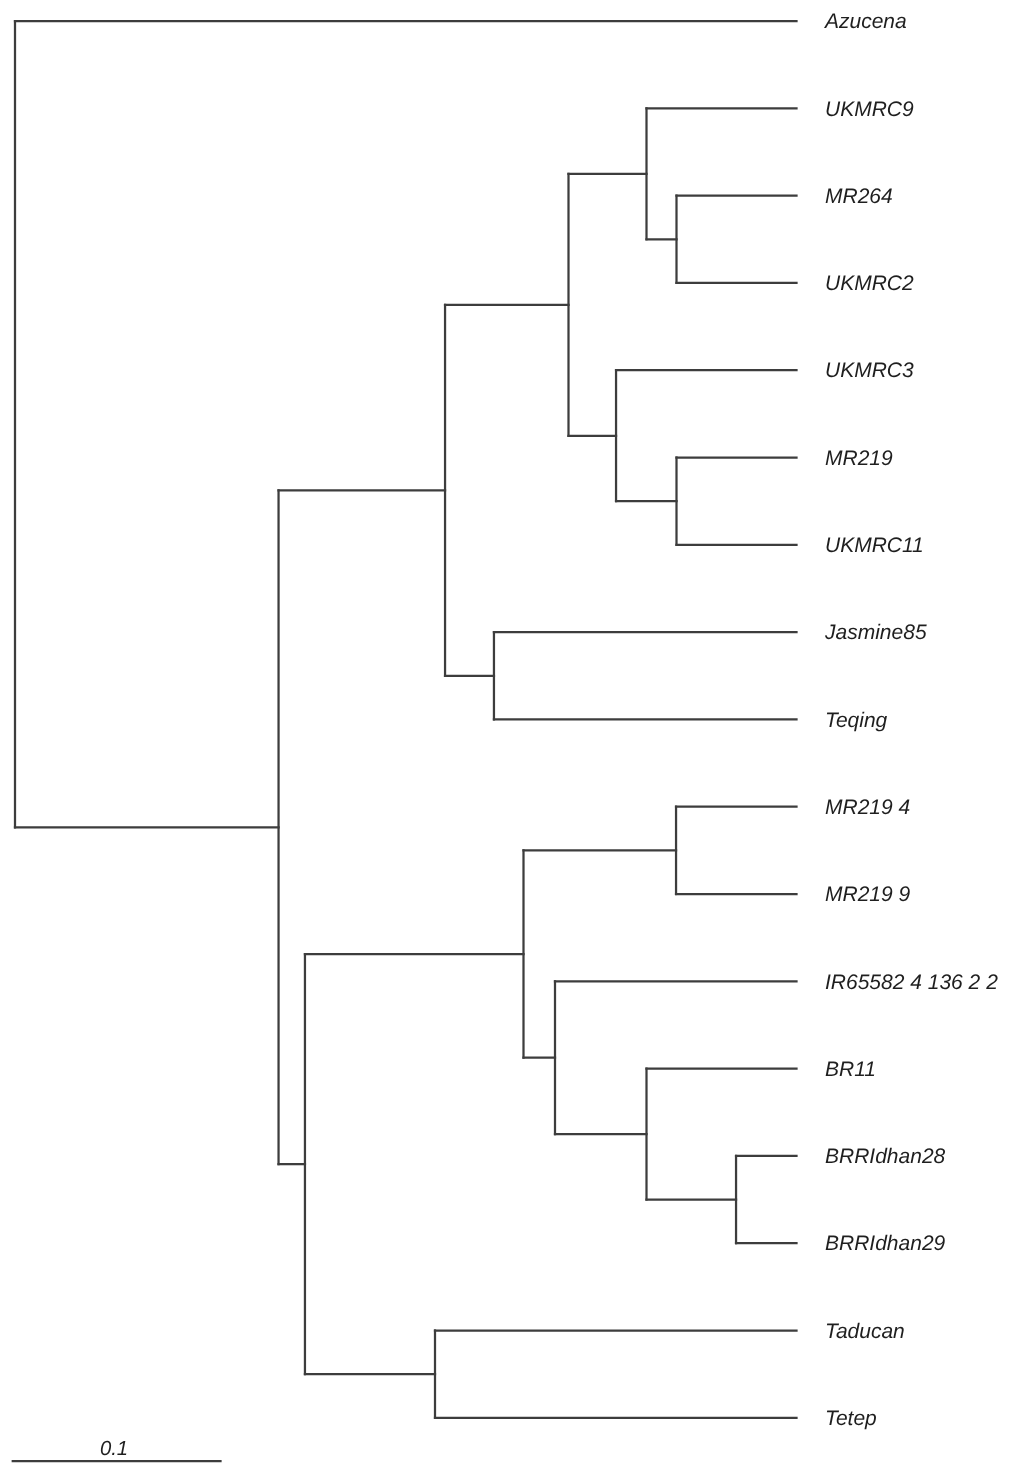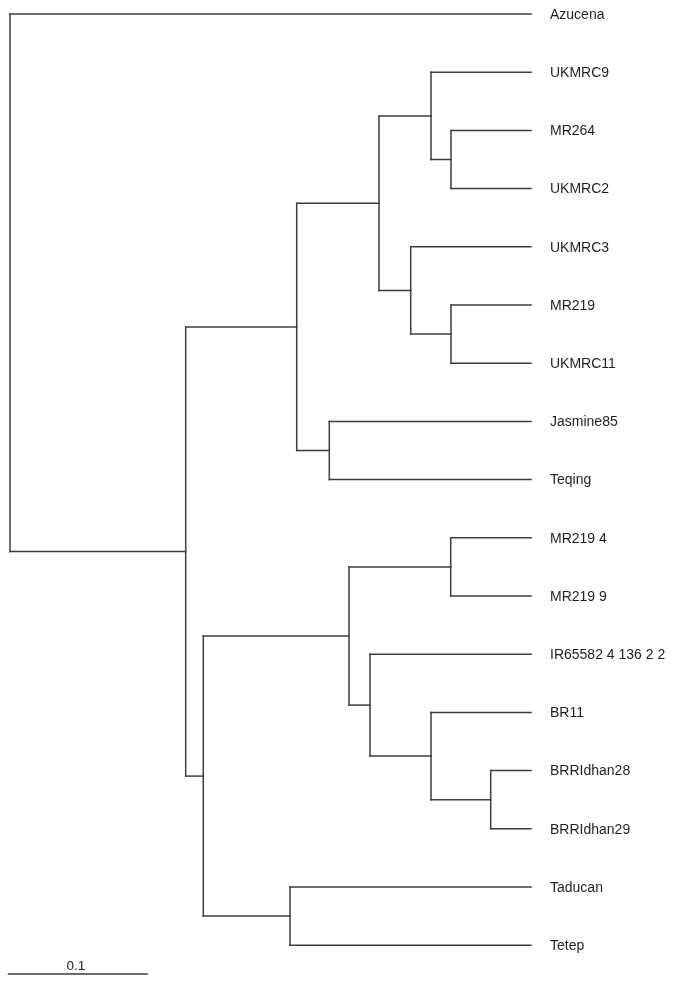--- a/index.html
+++ b/index.html
@@ -6,20 +6,21 @@
     margin: 0;
     padding: 0;
     background: #ffffff;
   }
   .figure-wrap {
     position: relative;
     width: 682px;
     height: 984px;
     background: #ffffff;
     overflow: hidden;
+    font-style: italic;
   }
   svg {
     display: block;
   }
   .taxon-label {
     font-family: "Liberation Sans", "DejaVu Sans", sans-serif;
     font-size: 14px;
     fill: #1f1f1f;
   }
   .scale-label {

